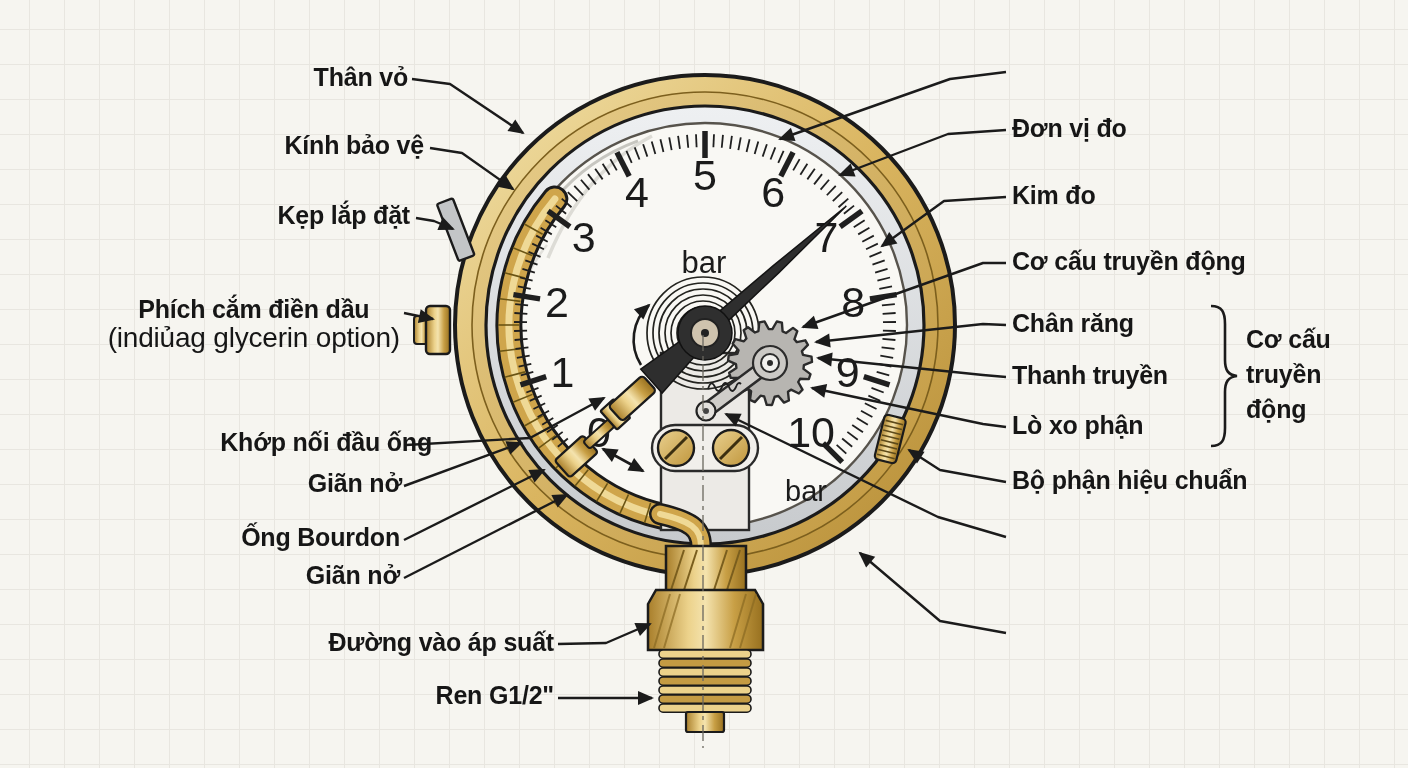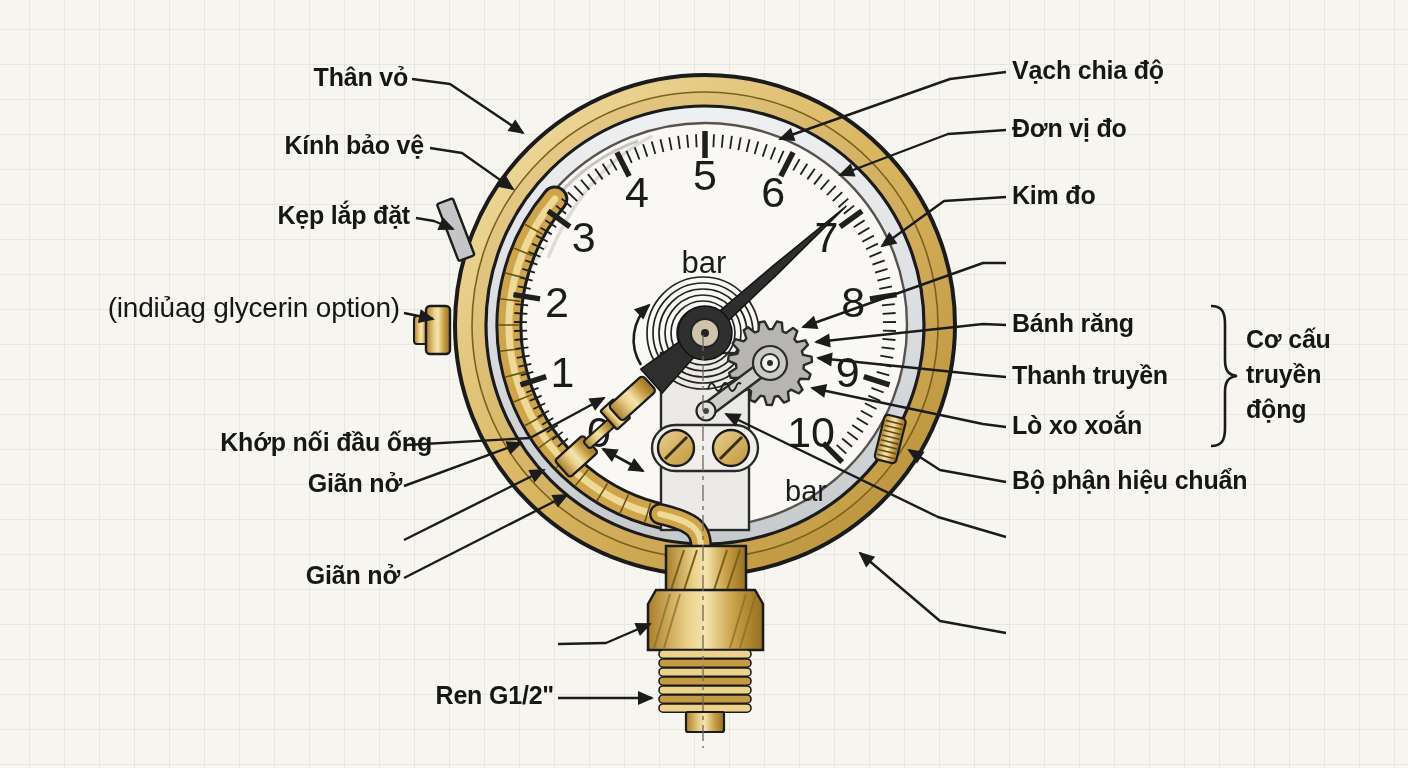--- a/index.html
+++ b/index.html
@@ -361,33 +361,36 @@
         <polyline points="1006,633 940,621 860,553" fill="none" stroke="#1b1b1b" stroke-width="2.4" stroke-linejoin="round" marker-end="url(#arrow)"></polyline>
       </g>
 
   <path d="M1211,306 C1222,306 1225,312 1225,324 L1225,360 C1225,370 1228,375 1237,376 C1228,377 1225,382 1225,392 L1225,428 C1225,440 1222,446 1211,446" fill="none" stroke="#1b1b1b" stroke-width="2.6"></path>
 </svg>
 
 <div class="lbl rt" style="right:1000px;top:62px">Thân vỏ</div>
 <div class="lbl rt" style="right:984px;top:130px">Kính bảo vệ</div>
 <div class="lbl rt" style="right:998px;top:200px">Kẹp lắp đặt</div>
 <div class="lbl rt" style="right:1008px;top:294px">
+  <div>Phích cắm điền dầu</div>
   <div class="sub">(indiủag glycerin option)</div>
 </div>
 <div class="lbl rt" style="right:976px;top:427px">Khớp nối đầu ống</div>
 <div class="lbl rt" style="right:1006px;top:468px">Giãn nở</div>
+<div class="lbl rt" style="right:1008px;top:522px">Ống Bourdon</div>
 <div class="lbl rt" style="right:1008px;top:560px">Giãn nở</div>
+<div class="lbl rt" style="right:854px;top:627px">Đường vào áp suất</div>
 <div class="lbl rt" style="right:854px;top:680px">Ren G1/2"</div>
 
-<div class="lbl" style="left:1012px;top:55px">Vạch chia độ</div>
 <div class="lbl" style="left:1012px;top:113px">Đơn vị đo</div>
 <div class="lbl" style="left:1012px;top:180px">Kim đo</div>
-<div class="lbl" style="left:1012px;top:308px">Bánh răng</div>
+<div class="lbl" style="left:1012px;top:246px">Cơ cấu truyền động</div>
+<div class="lbl" style="left:1012px;top:308px">Chân răng</div>
 <div class="lbl" style="left:1012px;top:360px">Thanh truyền</div>
-<div class="lbl" style="left:1012px;top:410px">Lò xo xoắn</div>
+<div class="lbl" style="left:1012px;top:410px">Lò xo phận</div>
 <div class="lbl" style="left:1012px;top:465px">Bộ phận hiệu chuẩn</div>
 
 <div class="lbl grp" style="left:1246px;top:322px">
   <div>Cơ cấu</div>
   <div>truyền</div>
   <div>động</div>
 </div>
 
 </div>
 

